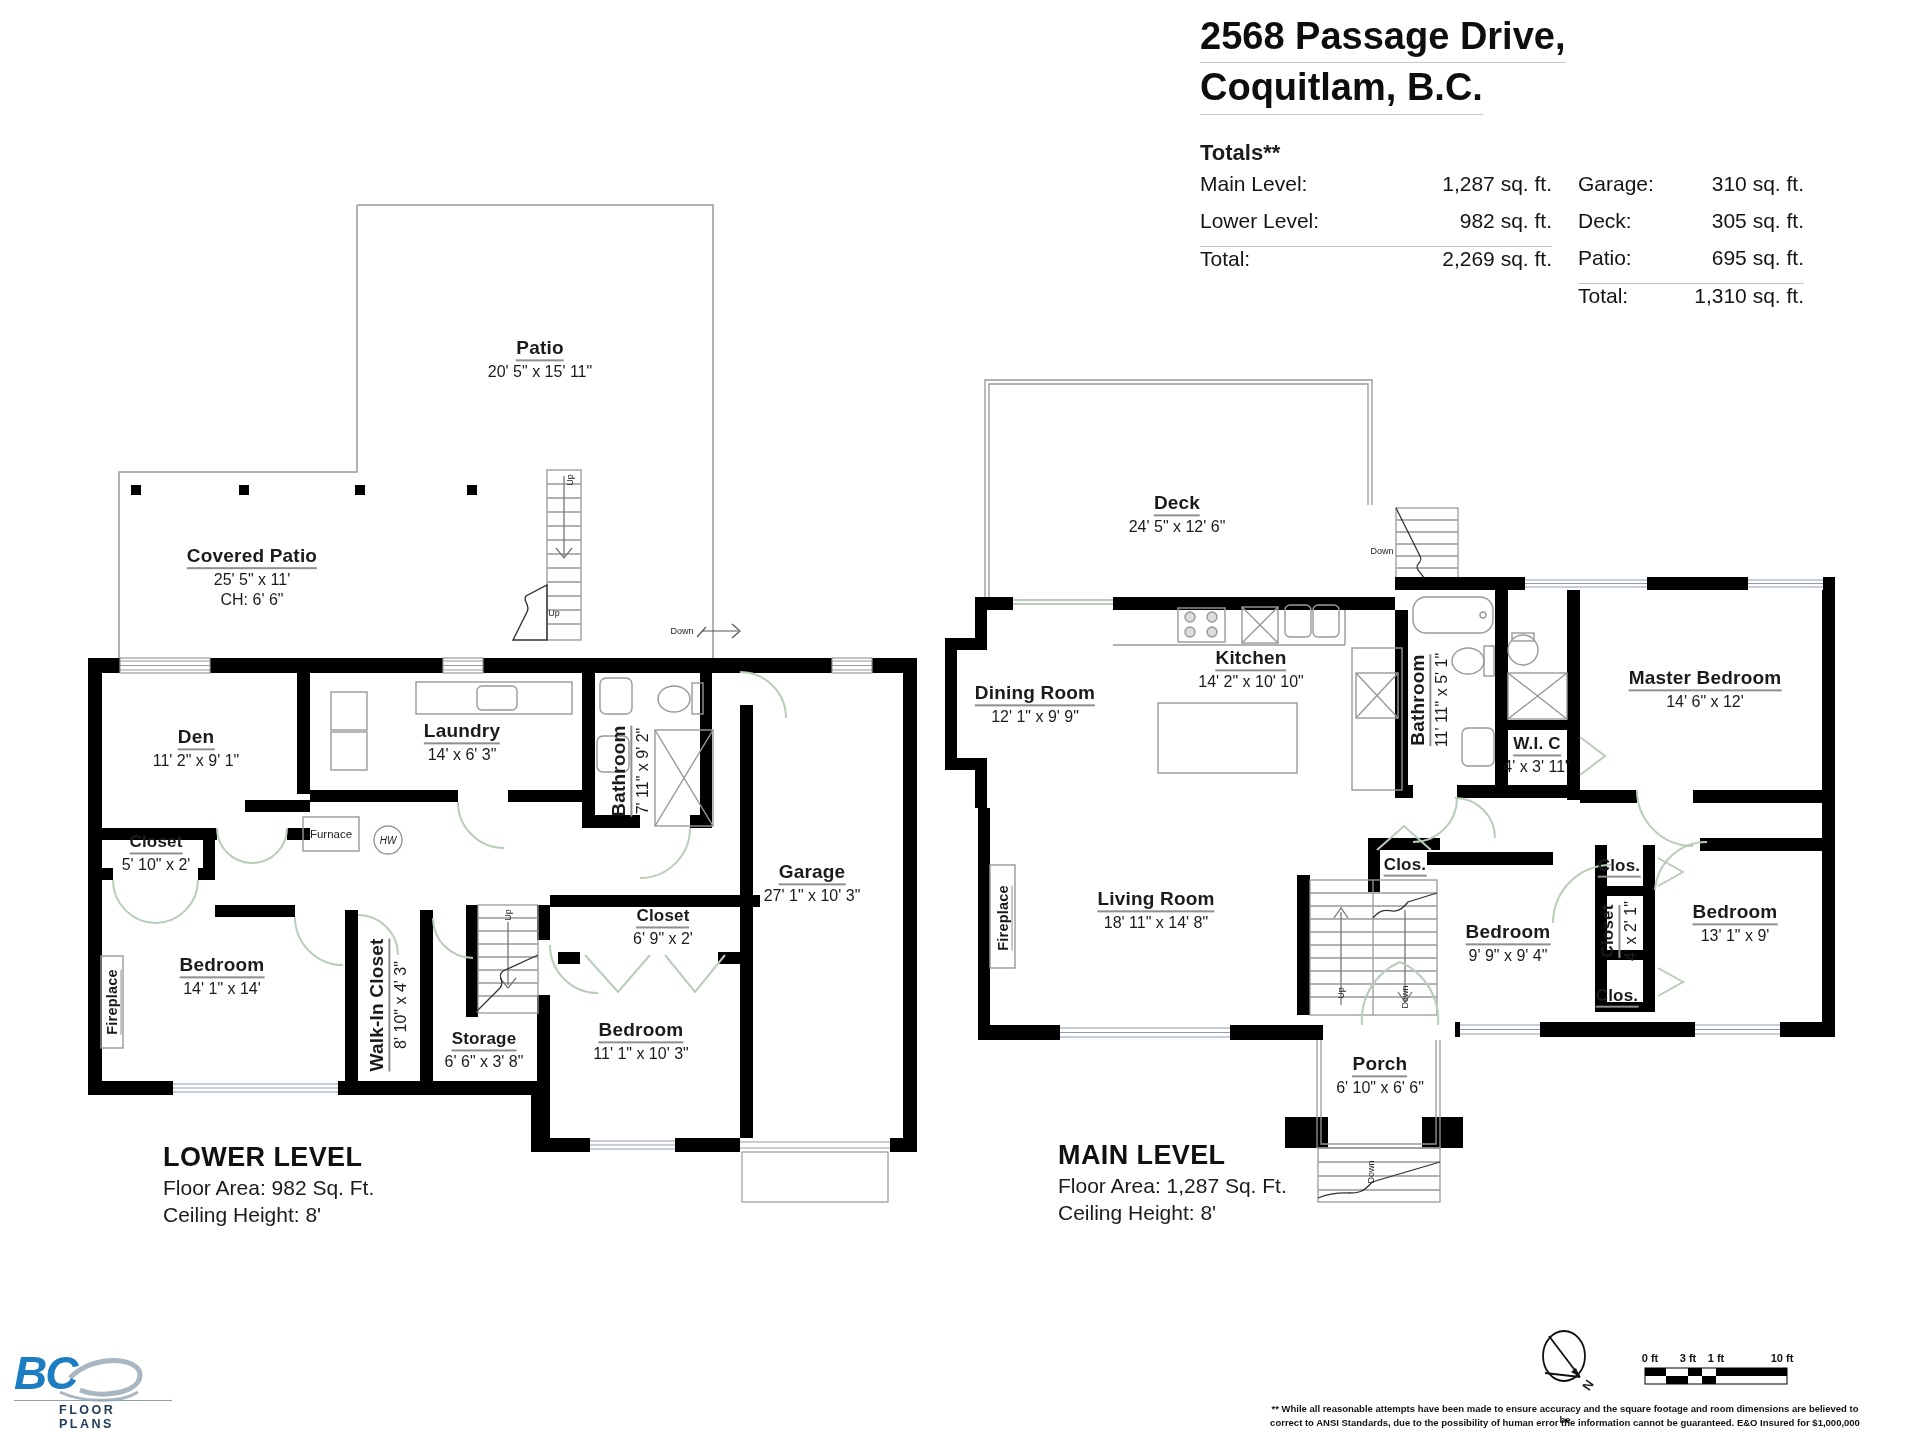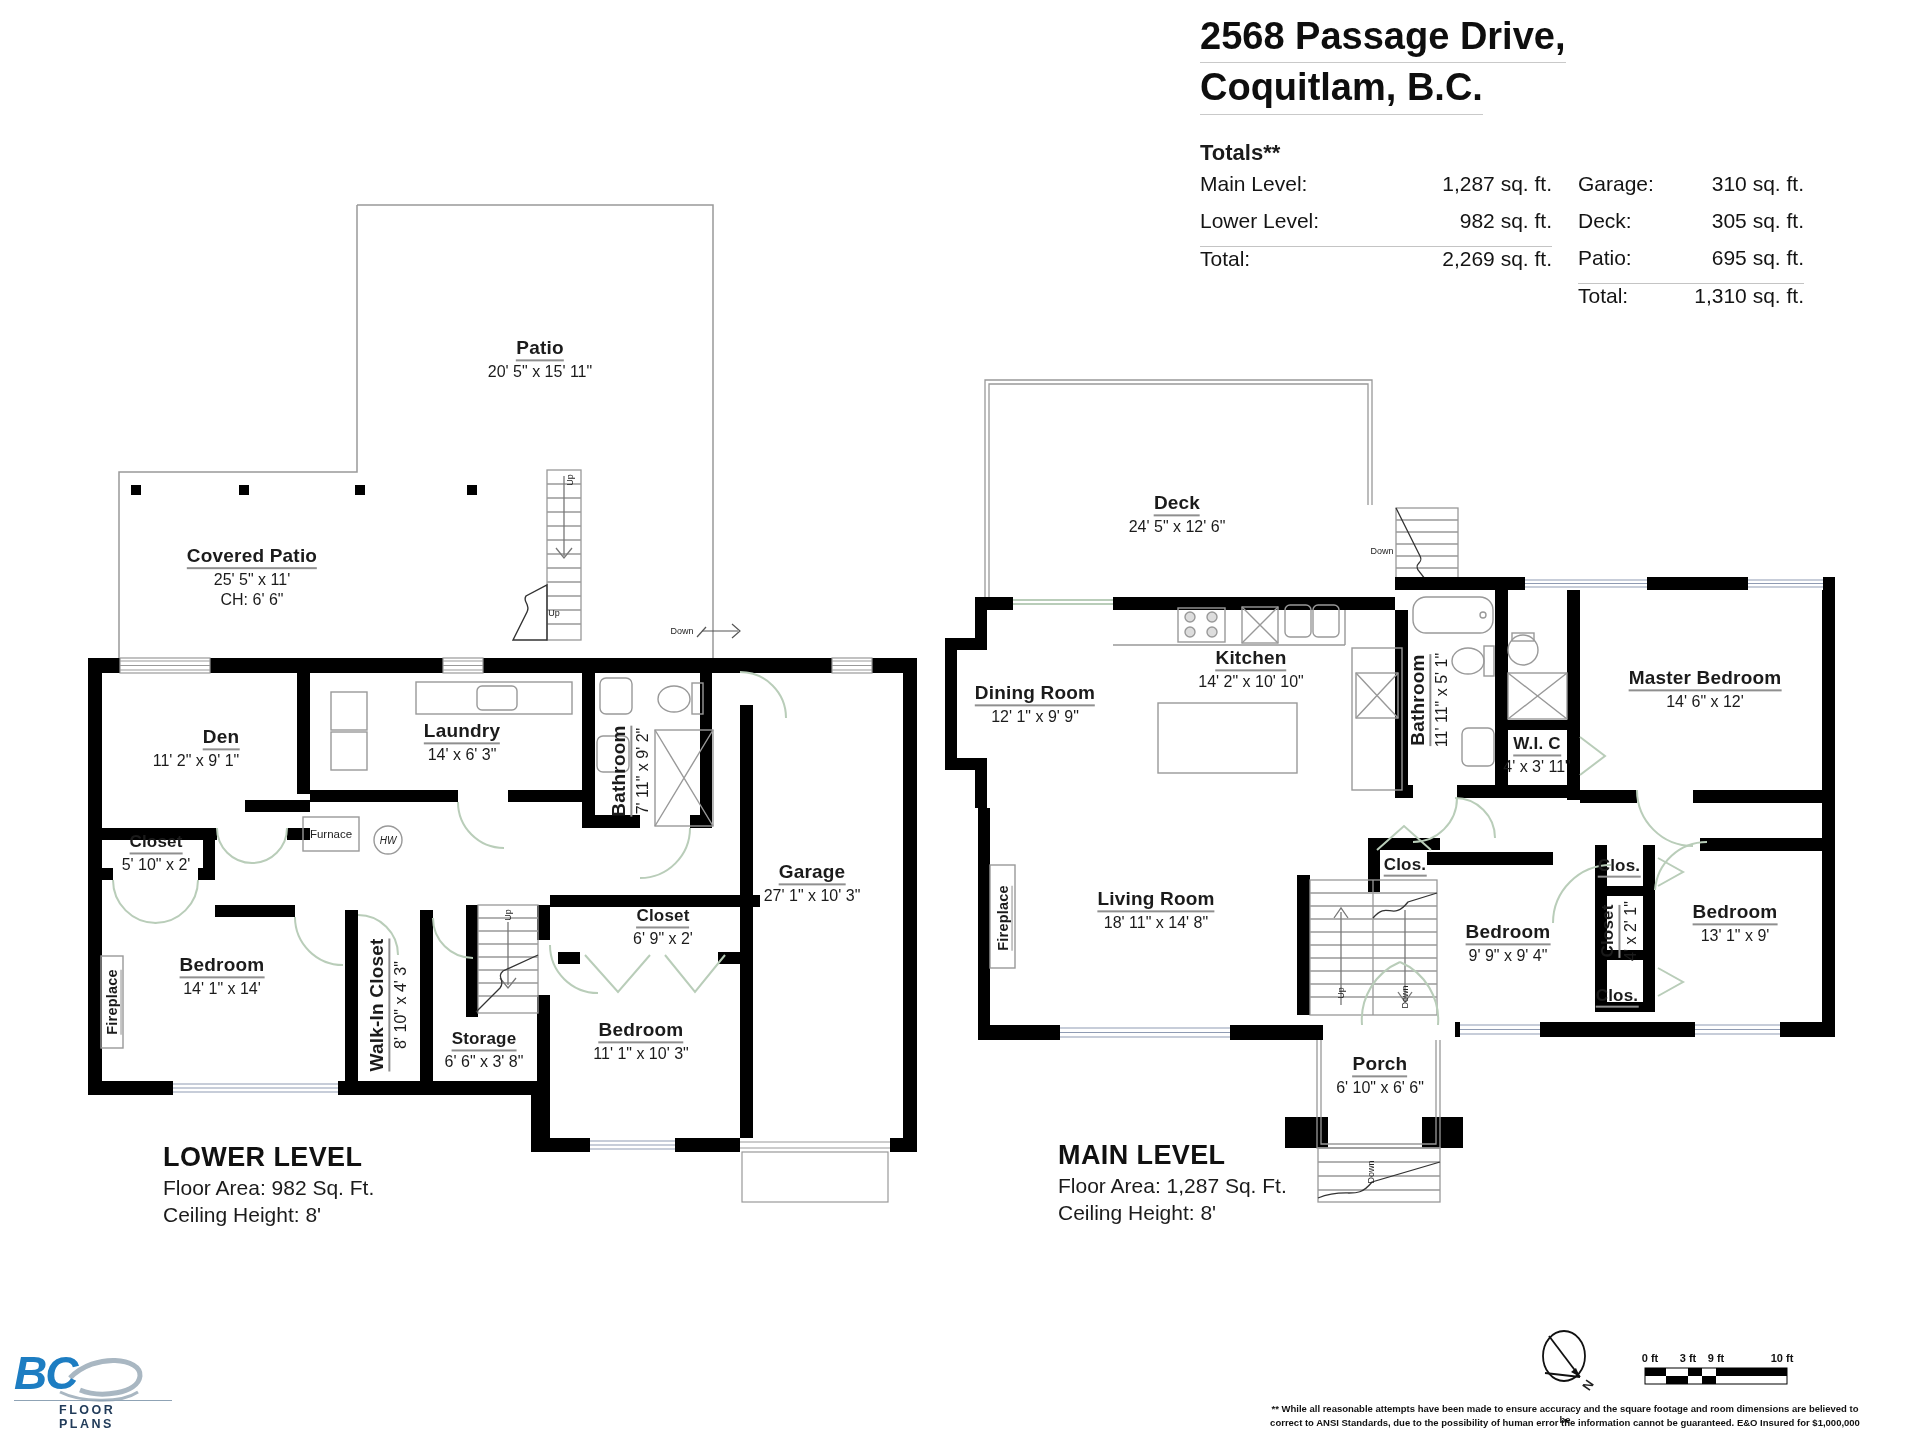--- a/index.html
+++ b/index.html
@@ -335,21 +335,21 @@
 
 <div class="lbl" style="left:540px;top:360px;">
   <span class="nm">Patio</span>
   <div class="dm">20' 5" x 15' 11"</div>
 </div>
 <div class="lbl" style="left:252px;top:578px;">
   <span class="nm">Covered Patio</span>
   <div class="dm">25' 5" x 11'</div>
   <div class="dm">CH: 6' 6"</div>
 </div>
-<div class="lbl" style="left:196px;top:749px;text-align:right;">
+<div class="lbl" style="left:196px;top:749px;">
   <span class="nm">Den</span>
   <div class="dm">11' 2" x 9' 1"</div>
 </div>
 <div class="lbl sm" style="left:156px;top:854px;">
   <span class="nm">Closet</span>
   <div class="dm">5' 10" x 2'</div>
 </div>
 <div class="lbl" style="left:462px;top:743px;">
   <span class="nm">Laundry</span>
   <div class="dm">14' x 6' 3"</div>
@@ -463,18 +463,18 @@
   <div class="level-sub">Ceiling Height: 8'</div>
 </div>
 
 <div class="logo">
   <div class="logo-bc">BC</div>
   <div class="logo-text">FLOOR PLANS</div>
 </div>
 <div class="tiny" style="left:1588px;top:1385px;transform:translate(-50%,-50%) rotate(-55deg);font-size:13px;font-weight:700;">N</div>
 <div class="scale-lbl" style="left:1650px;top:1352px;">0 ft</div>
 <div class="scale-lbl" style="left:1688px;top:1352px;">3 ft</div>
-<div class="scale-lbl" style="left:1716px;top:1352px;">9 ft</div>
+<div class="scale-lbl" style="left:1716px;top:1352px;">1 ft</div>
 <div class="scale-lbl" style="left:1782px;top:1352px;">10 ft</div>
 <div class="disc" style="top:1403px;">** While all reasonable attempts have been made to ensure accuracy and the square footage and room dimensions are believed to be</div>
 <div class="disc" style="top:1417px;">correct to ANSI Standards, due to the possibility of human error the information cannot be guaranteed. E&amp;O Insured for $1,000,000</div>
 
 </div>
 
 </body></html>

